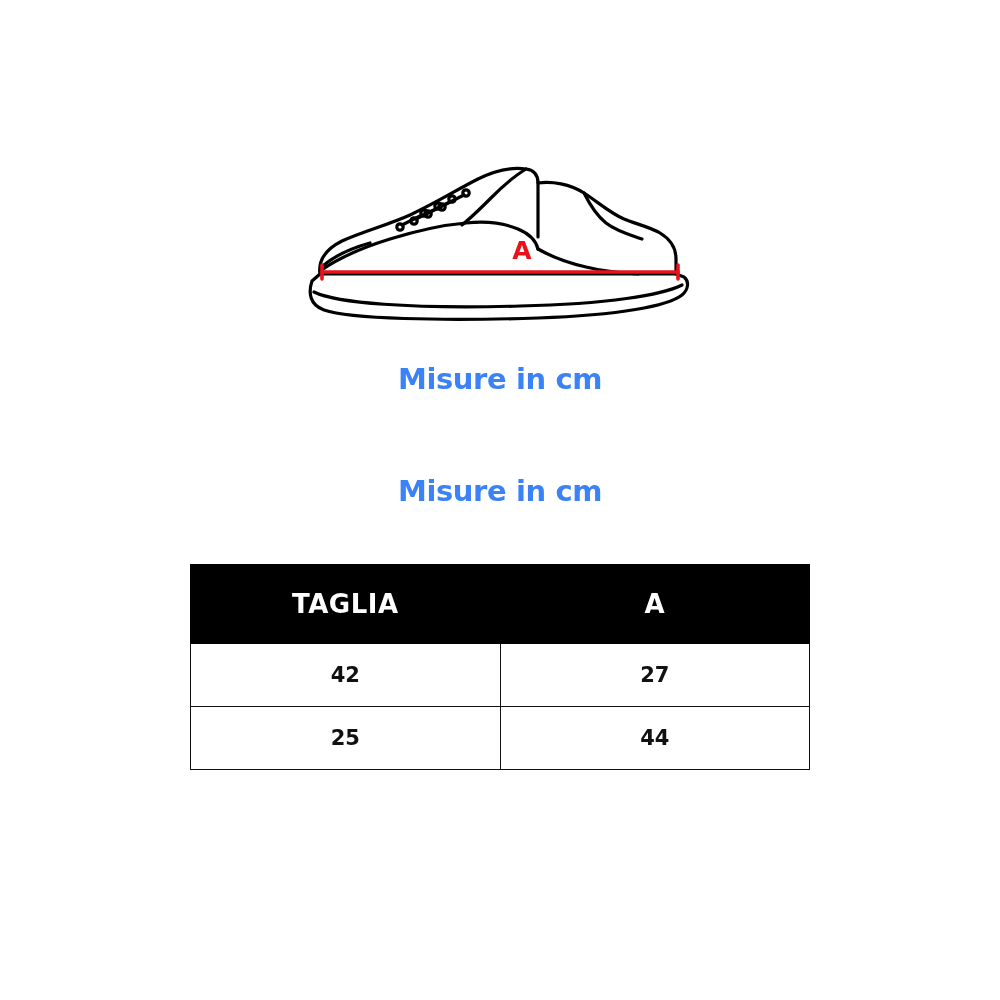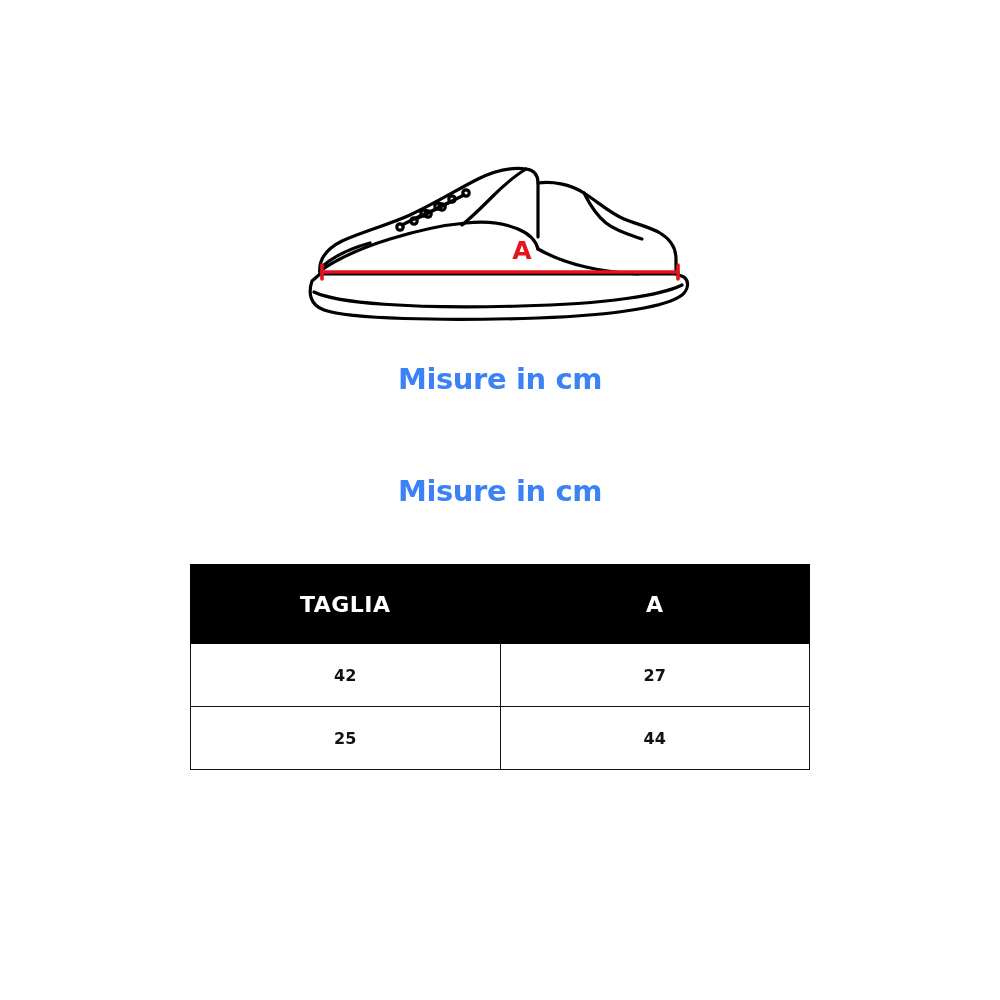--- a/index.html
+++ b/index.html
@@ -68,35 +68,35 @@
   table.size-table {
     border-collapse: collapse;
     width: 100%;
     table-layout: fixed;
   }
   table.size-table th {
     background: #000000;
     color: #ffffff;
     font-family: "DejaVu Sans", sans-serif;
     font-weight: bold;
-    font-size: 22px;
+    font-size: 26px;
     letter-spacing: 0.5px;
     height: 76px;
     border: 1px solid #000000;
     text-align: center;
     vertical-align: middle;
   }
   table.size-table td {
     border: 1px solid #111111;
     height: 60px;
     text-align: center;
     vertical-align: middle;
     font-family: "DejaVu Sans", sans-serif;
     font-weight: bold;
-    font-size: 16px;
+    font-size: 21px;
     color: #111111;
     background: #ffffff;
   }
   table.size-table col.col-taglia { width: 50%; }
   table.size-table col.col-a { width: 50%; }
 </style>
 </head>
 <body>
 
 <div class="page">

